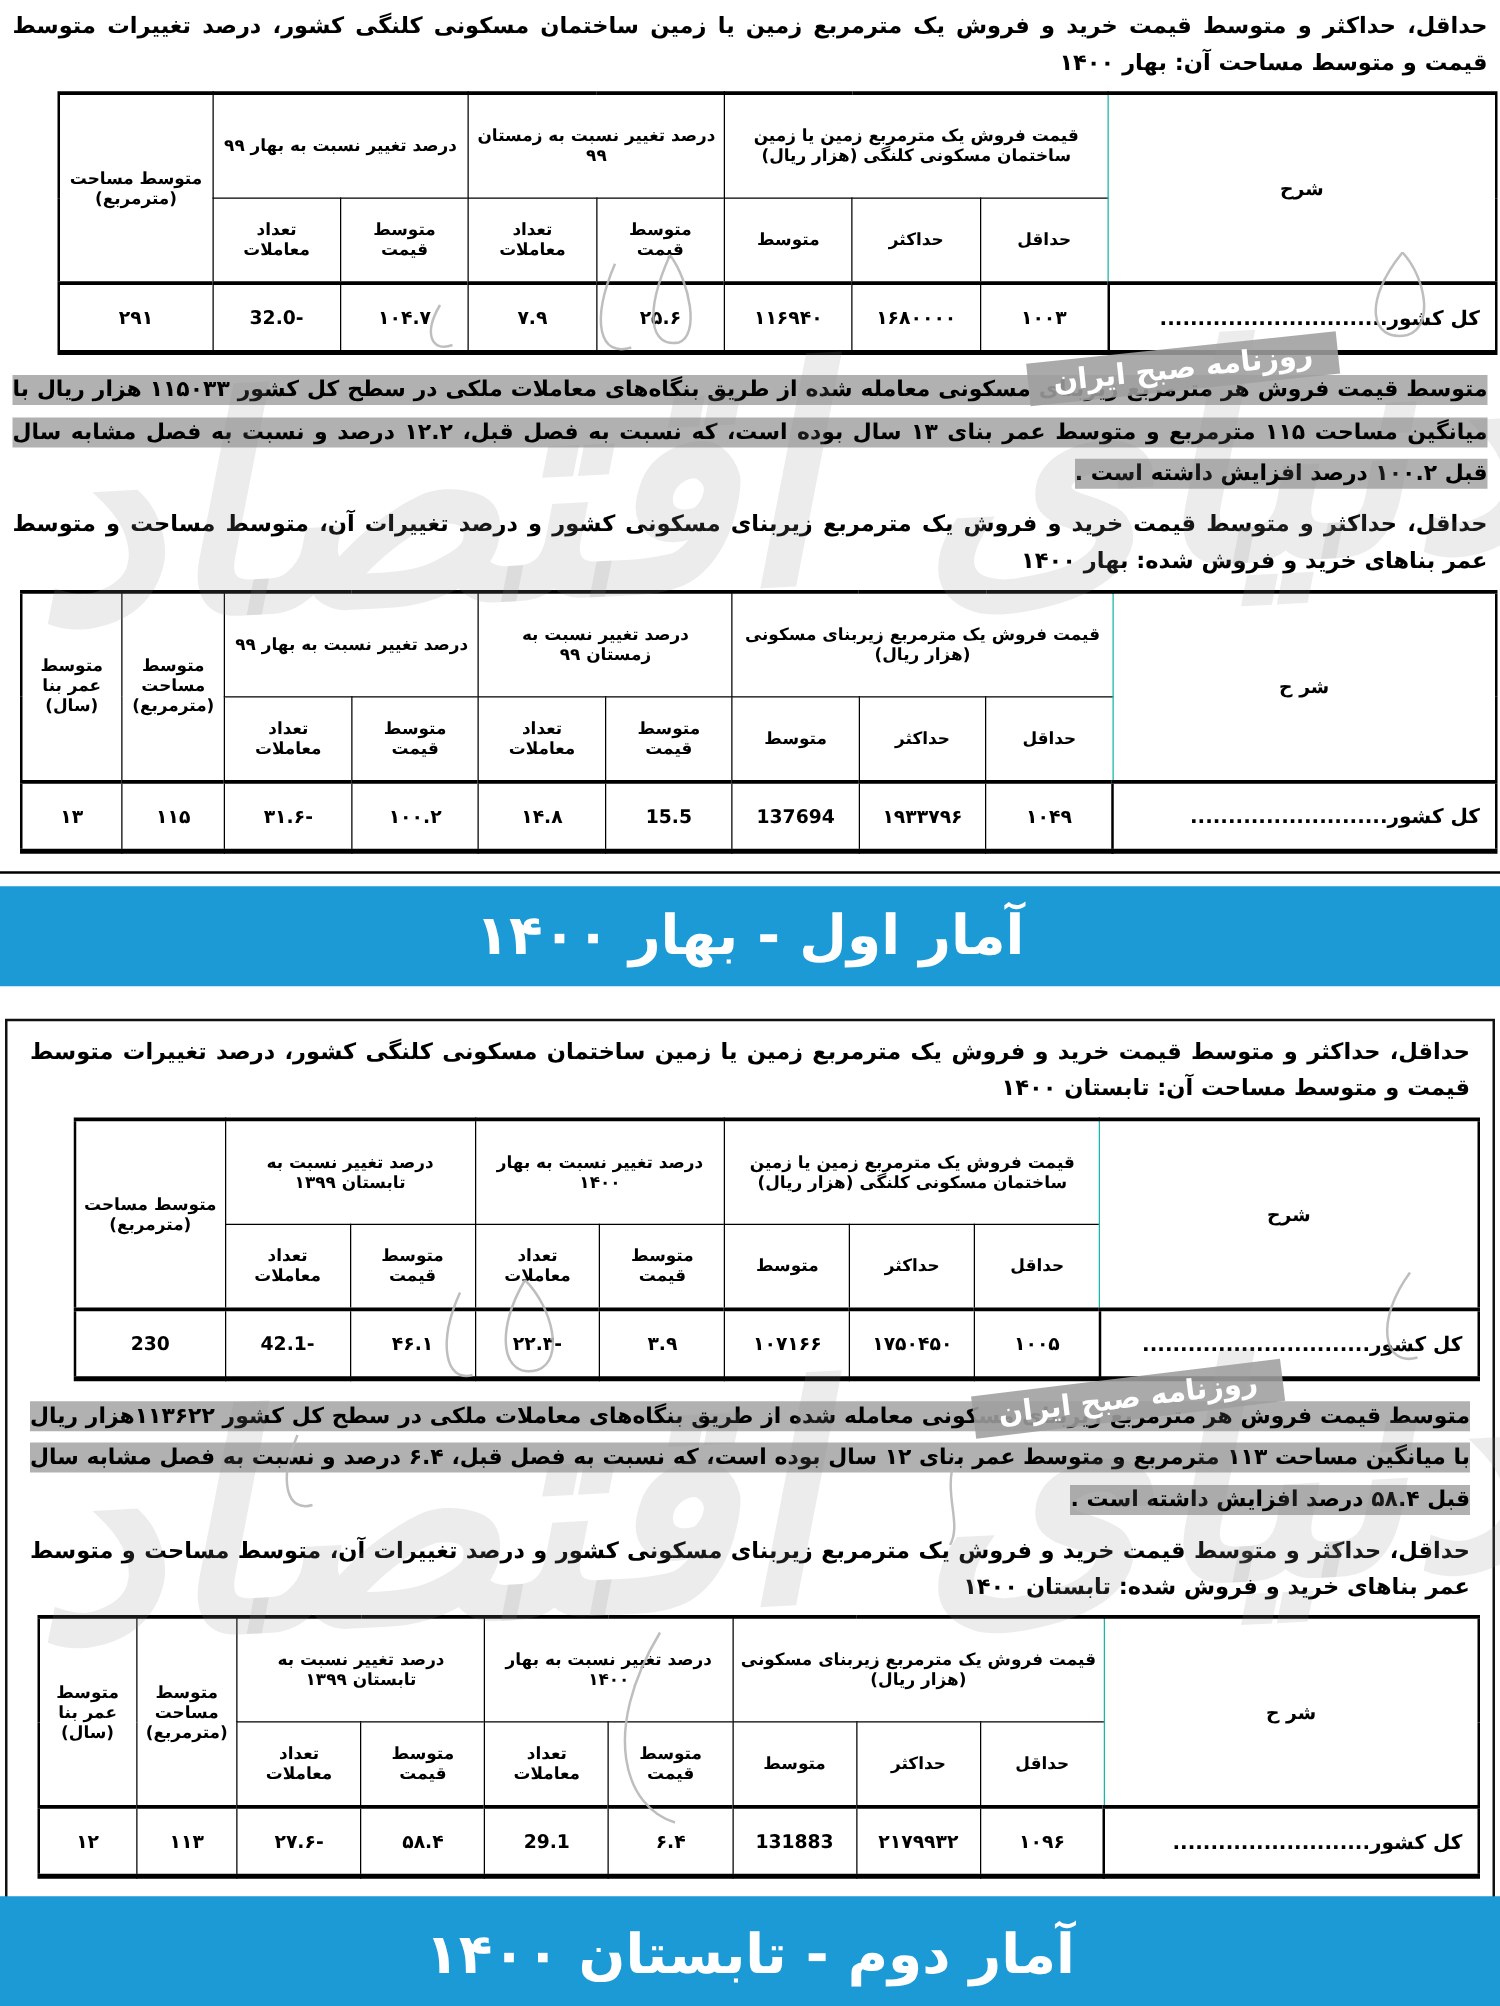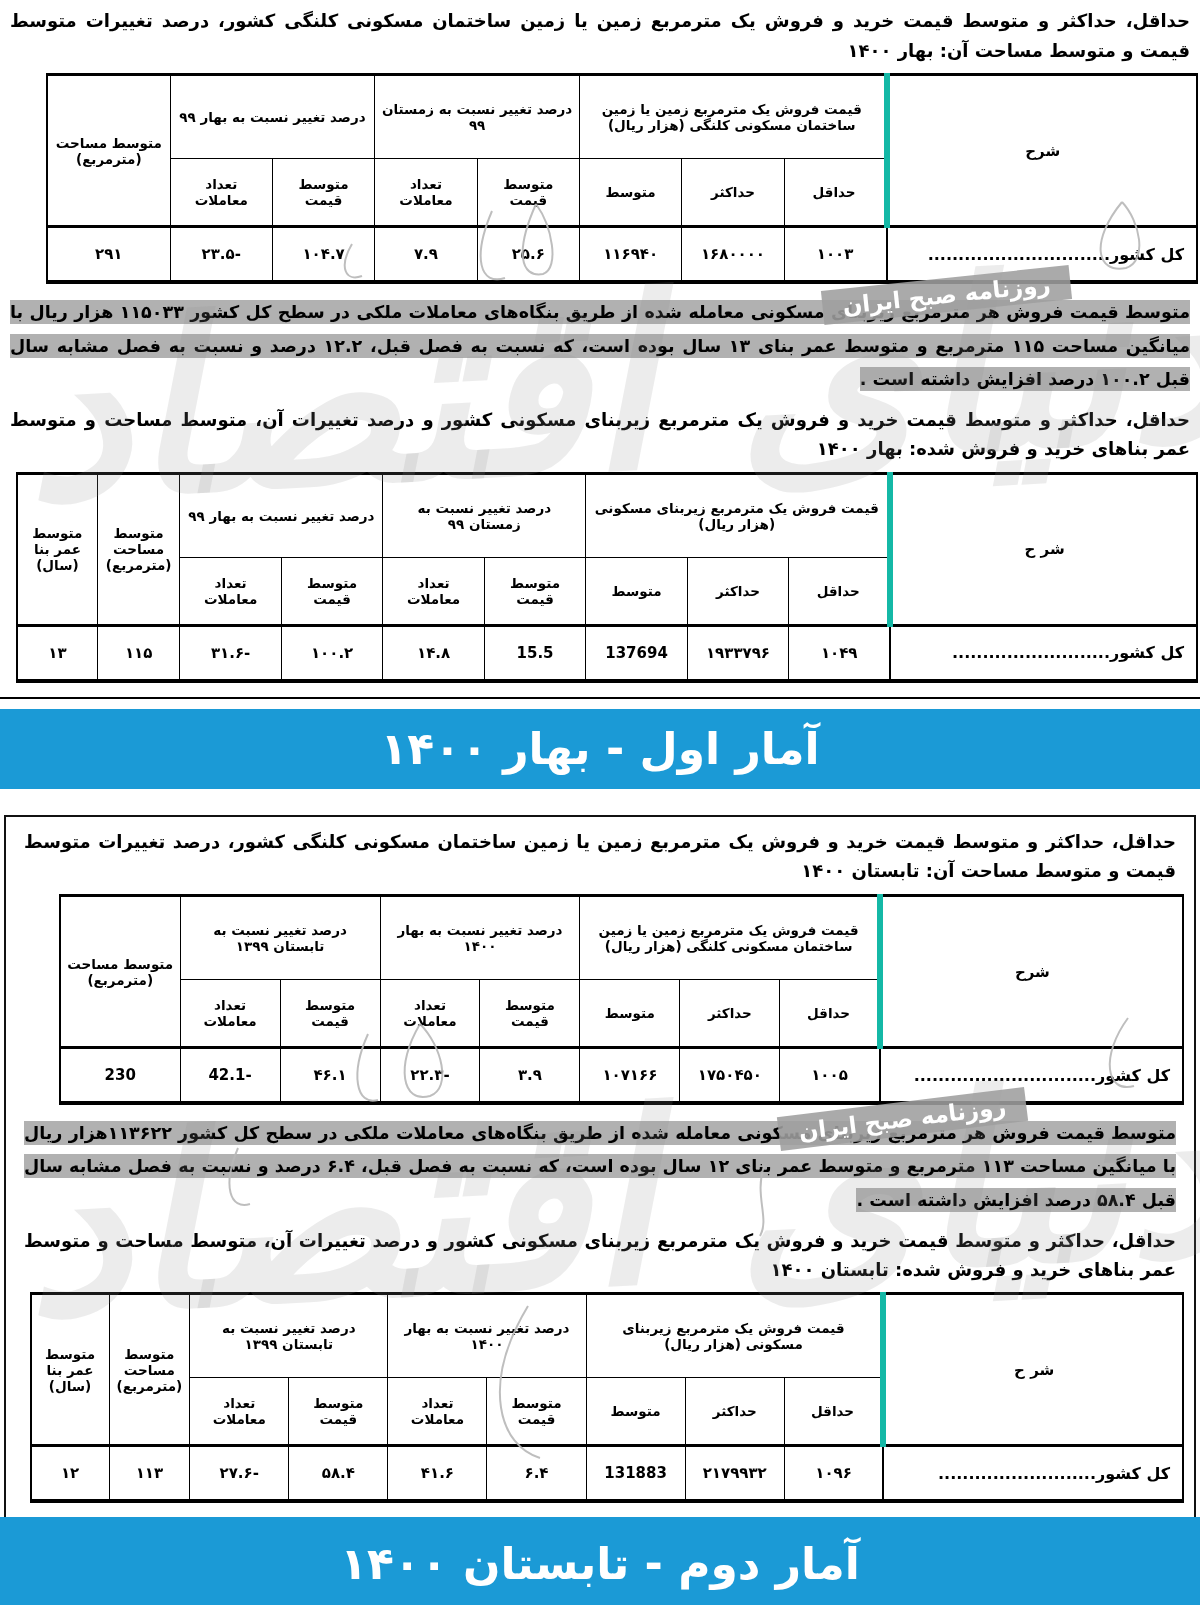--- a/index.html
+++ b/index.html
@@ -35,21 +35,21 @@
     width:96%;margin:8px 2px 10px auto;
     border:2px solid #000;border-top-width:3px;border-bottom-width:4px;
   }
   table.stat td{
     border:1px solid #000;text-align:center;vertical-align:middle;
     font-size:13.5px;font-weight:bold;padding:2px 6px;overflow:hidden;
   }
   table.stat tr.r1 td{height:78px;}
   table.stat tr.r2 td{height:62px;}
   table.stat tr.data td{height:48px;border-top:3px solid #000;font-size:15px;}
-  table.stat td.c-desc{border-left:6px solid #14b8a6;font-size:15px;}
+  table.stat td.c-desc{border-left:1px solid #14b8a6;font-size:15px;}
   table.stat tr.data td.lbl{
     border-left:2px solid #000;text-align:right;padding-right:12px;
     font-size:16px;white-space:nowrap;
   }
   table.unit{width:98.5%;}
 
   
   .rule{border-top:2px solid #000;margin:14px 0 10px;}
   .banner{
     background:var(--banner-blue);color:#fff;font-weight:bold;
@@ -122,21 +122,21 @@
         <td>تعداد معاملات</td>
       </tr>
       <tr class="data">
         <td class="lbl">کل کشور..............................</td>
         <td>۱۰۰۳</td>
         <td>۱۶۸۰۰۰۰</td>
         <td>۱۱۶۹۴۰</td>
         <td>۲۵.۶</td>
         <td>۷.۹</td>
         <td>۱۰۴.۷</td>
-        <td>-۲۳.۵</td>
+        <td>-32.0</td>
         <td>۲۹۱</td>
       </tr>
     </tbody>
       </table>
 
     <div class="para">
       <span class="hl">متوسط قیمت فروش هر مترمربع زیربنای مسکونی معامله شده از طریق بنگاه‌های معاملات ملکی در سطح کل کشور ۱۱۵۰۳۳ هزار ریال با میانگین مساحت ۱۱۵ مترمربع و متوسط عمر بنای ۱۳ سال بوده است، که نسبت به فصل قبل، ۱۲.۲ درصد و نسبت به فصل مشابه سال قبل ۱۰۰.۲ درصد افزایش داشته است .</span>
     </div>
 
     <div class="sub-title">حداقل، حداکثر و متوسط قیمت خرید و فروش یک مترمربع زیربنای مسکونی کشور و درصد تغییرات آن، متوسط مساحت و متوسط عمر بناهای خرید و فروش شده: بهار ۱۴۰۰</div>
@@ -274,21 +274,21 @@
         <td>تعداد معاملات</td>
         <td>متوسط قیمت</td>
         <td>تعداد معاملات</td>
       </tr>
       <tr class="data">
         <td class="lbl">کل کشور..........................</td>
         <td>۱۰۹۶</td>
         <td>۲۱۷۹۹۳۲</td>
         <td>131883</td>
         <td>۶.۴</td>
-        <td>۴۱.۶</td>
+        <td>29.1</td>
         <td>۵۸.۴</td>
         <td>-۲۷.۶</td>
         <td>۱۱۳</td>
         <td>۱۲</td>
       </tr>
     </tbody>
       </table>
   </div>
 
   <div class="banner banner-bottom">آمار دوم - تابستان ۱۴۰۰</div>

